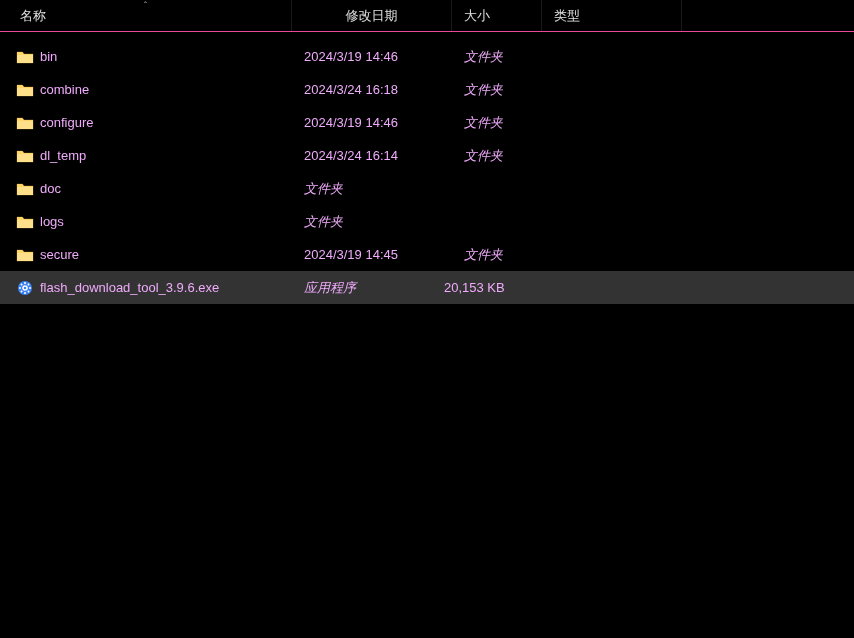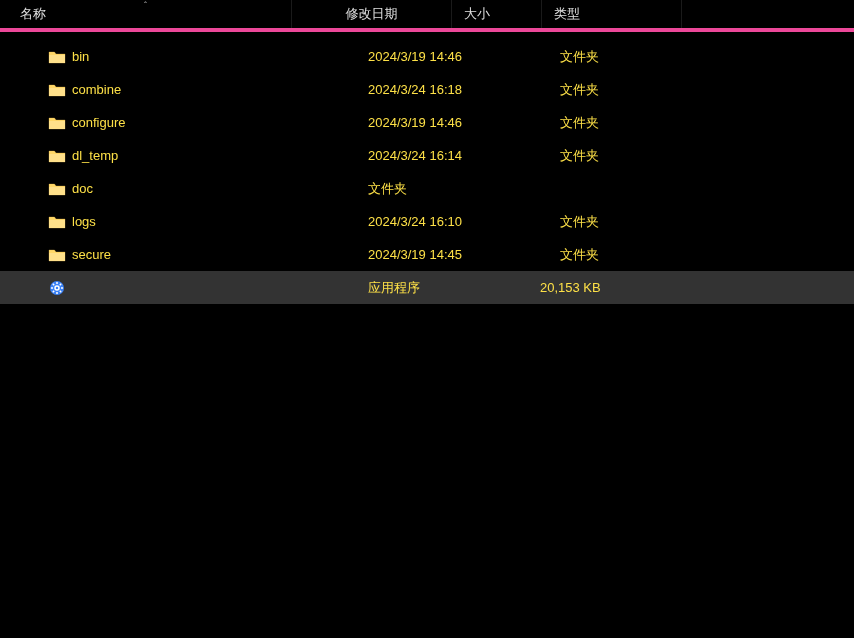--- a/index.html
+++ b/index.html
@@ -16,21 +16,21 @@
       height: 638px;
       overflow: hidden;
     }
     .file-list {
       width: 100%;
     }
     .header-row {
       display: flex;
       height: 32px;
       align-items: center;
-      border-bottom: 4px solid #ec4899;
+      border-bottom: 1px solid #ec4899;
     }
     .header-cell {
       padding: 0 12px;
       color: #e0e0e0;
       position: relative;
       height: 100%;
       display: flex;
       align-items: center;
       border-right: 1px solid #1a1a1a;
     }
@@ -54,34 +54,33 @@
       height: 33px;
       align-items: center;
       padding-left: 16px;
       cursor: default;
     }
     .file-row.selected {
       background: #333333;
     }
     .cell {
       padding: 0 12px;
-      color: #fde047;
+      color: #f0abfc;
       overflow: hidden;
       white-space: nowrap;
       text-overflow: ellipsis;
-      margin-left: 32px;
     }
     .cell-name {
       width: 276px;
       display: flex;
       align-items: center;
       padding-left: 0;
     }
     .cell-date { width: 160px; }
-    .cell-type { width: 140px; }
+    .cell-type { width: 140px; font-style: italic; }
     .cell-size { width: 90px; }
     .icon {
       width: 18px;
       height: 16px;
       margin-right: 6px;
       flex-shrink: 0;
       display: inline-flex;
       align-items: center;
       justify-content: center;
     }
@@ -187,21 +186,20 @@
       <div class="file-row">
         <div class="cell cell-name">
           <span class="icon folder-icon">
             <svg viewBox="0 0 18 14">
               <path d="M1 2 L1 13 L17 13 L17 4 L8 4 L6.5 2 Z" fill="#ffd767" stroke="#e0b94a" stroke-width="0.3"></path>
               <path d="M1 5 L17 5 L17 13 L1 13 Z" fill="#ffe08a"></path>
             </svg>
           </span>
           <span>logs</span>
         </div>
-        <div class="cell cell-date">2024/3/24 16:10</div>
         <div class="cell cell-type">文件夹</div>
         <div class="cell cell-size"></div>
       </div>
       <div class="file-row">
         <div class="cell cell-name">
           <span class="icon folder-icon">
             <svg viewBox="0 0 18 14">
               <path d="M1 2 L1 13 L17 13 L17 4 L8 4 L6.5 2 Z" fill="#ffd767" stroke="#e0b94a" stroke-width="0.3"></path>
               <path d="M1 5 L17 5 L17 13 L1 13 Z" fill="#ffe08a"></path>
             </svg>
@@ -216,18 +214,19 @@
         <div class="cell cell-name">
           <span class="icon gear-icon">
             <svg viewBox="0 0 16 16">
               <circle cx="8" cy="8" r="7" fill="#3b82f6"></circle>
               <g fill="#ffffff">
                 <circle cx="8" cy="8" r="2" fill="none" stroke="#ffffff" stroke-width="1.5"></circle>
                 <path d="M8 2 L8 4 M8 12 L8 14 M2 8 L4 8 M12 8 L14 8 M3.8 3.8 L5.2 5.2 M10.8 10.8 L12.2 12.2 M3.8 12.2 L5.2 10.8 M10.8 5.2 L12.2 3.8" stroke="#ffffff" stroke-width="1.5"></path>
               </g>
             </svg>
           </span>
+          <span>flash_download_tool_3.9.6.exe</span>
         </div>
         <div class="cell cell-type">应用程序</div>
         <div class="cell cell-size">20,153 KB</div>
       </div>
     </div>
 </div>
 
 </body></html>

